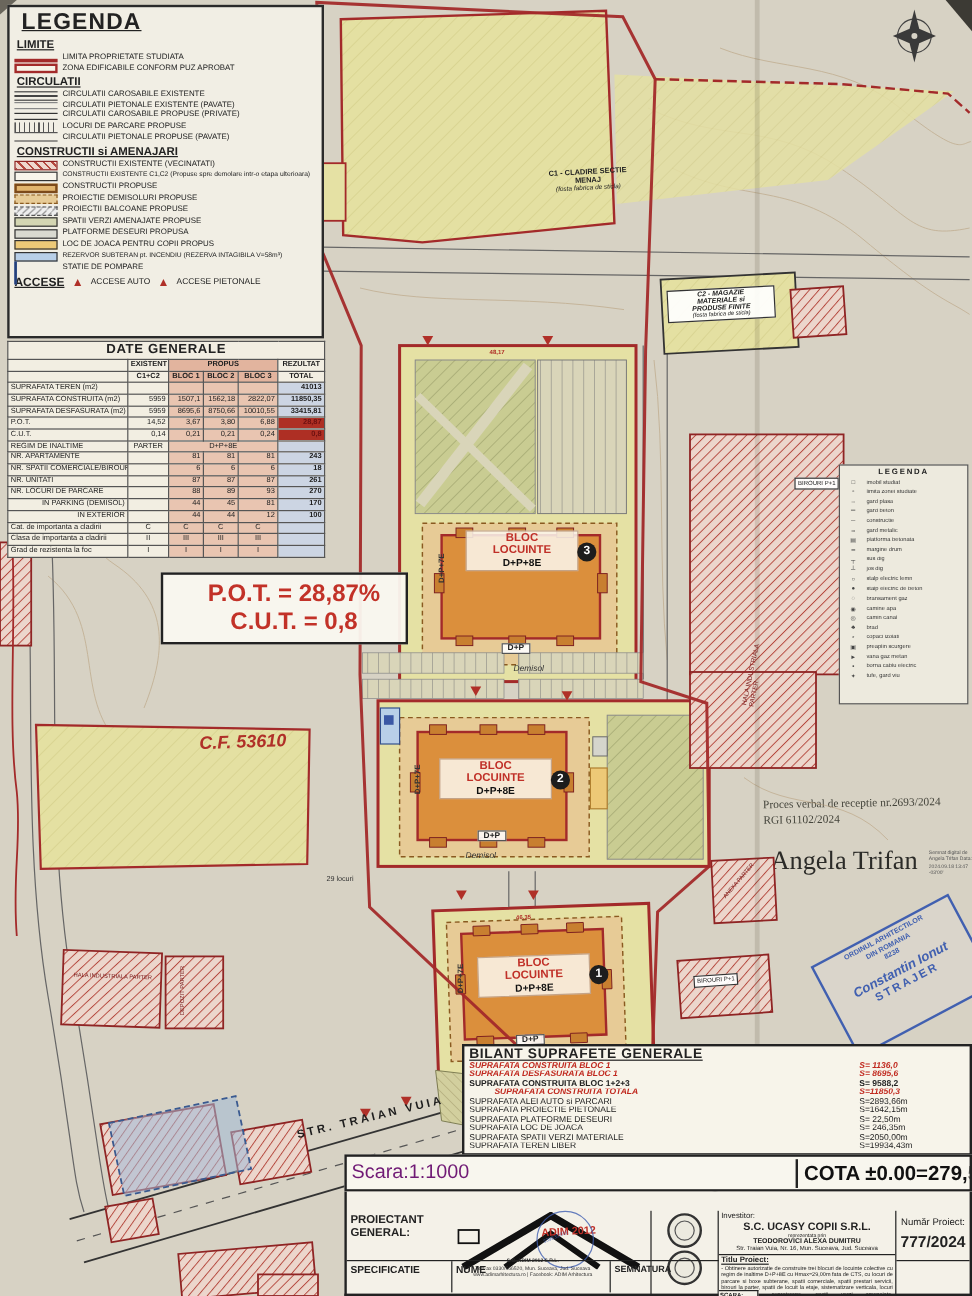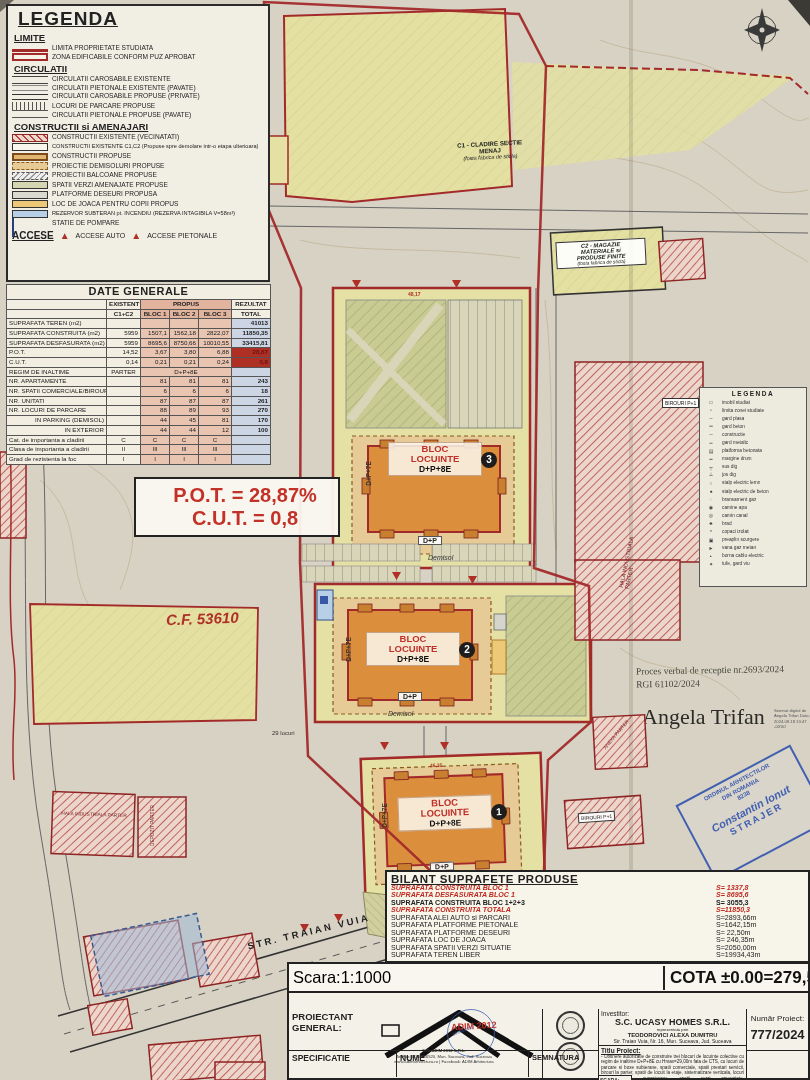--- a/index.html
+++ b/index.html
@@ -93,38 +93,38 @@
   #bstamp .sn{font-size:9.5px;font-weight:bold;letter-spacing:2px;}
   
   #bilant{left:385px;top:870px;width:425px;height:93px;background:#f7f4ea;border:2px solid #222;
           z-index:6;padding:1px 4px;box-sizing:border-box;overflow:hidden;}
   #bilant .bt{font-size:11.5px;font-weight:bold;text-decoration:underline;letter-spacing:.5px;}
   .brow{display:flex;font-size:7.1px;line-height:7.45px;align-items:center;}
   .brow .bl{flex:1;white-space:nowrap;overflow:hidden;}
   .brow .bv{width:88px;white-space:nowrap;overflow:hidden;}
   .brow.red{color:#c0281e;font-weight:bold;font-style:italic;}
   .brow.bold{font-weight:bold;}
-  .brow.redbold{color:#c0281e;font-weight:bold;font-style:italic;}
+  .brow.redbold{color:#c0281e;font-weight:bold;font-style:italic;margin-left:21px;}
   
   #titlebar{left:287px;top:962px;width:523px;height:31px;background:#f8f6ee;border:2px solid #222;
             z-index:7;display:flex;align-items:center;box-sizing:border-box;}
   #titlebar .t1{font-size:18.5px;font-weight:bold;color:#b02828;padding-left:4px;white-space:nowrap;}
-  #titlebar .t2{font-size:16.5px;color:#000000;padding-left:4px;flex:1;white-space:nowrap;}
+  #titlebar .t2{font-size:16.5px;color:#701a75;padding-left:4px;flex:1;white-space:nowrap;}
   #titlebar .t3{font-size:17px;font-weight:bold;color:#111;border-left:2px solid #222;
                 padding:2px 0 2px 5px;width:138px;white-space:nowrap;overflow:hidden;}
   #tblock{left:287px;top:993px;width:523px;height:87px;background:#f4f1e8;border:2px solid #222;
           border-top:none;z-index:7;box-sizing:border-box;font-family:"Liberation Sans",sans-serif;}
   .tb-col{position:absolute;top:16px;height:100%;box-sizing:border-box;}
   #col-pro{left:0;width:253px;}
   #col-st{left:253px;width:57px;border-left:1.5px solid #222;border-right:1.5px solid #222;}
   #col-inv{left:310px;width:148px;border-right:1.5px solid #222;}
   #col-num{left:458px;width:61px;}
   #strip{position:absolute;left:0;top:57px;width:310px;height:26px;border-top:1.5px solid #222;display:flex;}
   #strip div{font-size:8.5px;font-weight:bold;padding:2px 3px;box-sizing:border-box;}
-  #strip .c1{width:108px;border-right:1px solid #222;}
+  #strip .c1{width:88px;border-right:1px solid #222;}
   #strip .c2{width:132px;border-right:1px solid #222;}
   #strip .c3{width:70px;font-size:7.5px;}
   .prolabel{position:absolute;left:3px;top:2px;width:84px;font-size:9.5px;font-weight:bold;line-height:1.2;}
   #logo{position:absolute;left:92px;top:1px;}
   #adimtxt{position:absolute;left:162px;top:12px;font-size:9px;font-weight:bold;color:#c03028;transform:rotate(-3deg);}
   #bluestamp{position:absolute;left:158px;top:0px;width:46px;height:46px;border:1.6px solid #4160b2;
              border-radius:50%;opacity:.8;}
   #bluestamp span{position:absolute;left:4px;top:18px;font-size:4.2px;color:#4160b2;transform:rotate(-22deg);}
   .firmline{position:absolute;left:60px;width:190px;text-align:center;font-size:4.2px;color:#333;line-height:1.1;}
   .rstamp{width:25px;height:25px;border:2px solid #333;border-radius:50%;margin:2px auto;position:relative;background:#eceadf;}
@@ -703,55 +703,55 @@
   <div id="angmeta" class="abs">Semnat digital de Angela Trifan Data: 2024.09.18 13:47 -03'00'</div>
   <div id="bstamp" class="abs">
     <div class="s1">ORDINUL ARHITECTILOR</div>
     <div class="s1">DIN ROMANIA</div>
     <div class="s1">8238</div>
     <div class="nm">Constantin Ionut</div>
     <div class="sn">STRAJER</div>
   </div>
 
   <div id="bilant" class="abs">
-    <div class="bt">BILANT SUPRAFETE PRODUSE</div>
+    <div class="bt">BILANT SUPRAFETE GENERALE</div>
     <div class="brow red">
         <span class="bl">SUPRAFATA CONSTRUITA BLOC 1</span>
-        <span class="bv">S= 1337,8</span>
+        <span class="bv">S= 1136,0</span>
       </div>
     <div class="brow red">
         <span class="bl">SUPRAFATA DESFASURATA BLOC 1</span>
         <span class="bv">S= 8695,6</span>
       </div>
     <div class="brow bold">
         <span class="bl">SUPRAFATA CONSTRUITA BLOC 1+2+3</span>
-        <span class="bv">S= 3055,3</span>
+        <span class="bv">S= 9588,2</span>
       </div>
     <div class="brow redbold">
         <span class="bl">SUPRAFATA CONSTRUITA TOTALA</span>
         <span class="bv">S=11850,3</span>
       </div>
     <div class="brow">
         <span class="bl">SUPRAFATA ALEI AUTO si PARCARI</span>
         <span class="bv">S=2893,66m</span>
       </div>
     <div class="brow">
-        <span class="bl">SUPRAFATA PLATFORME PIETONALE</span>
+        <span class="bl">SUPRAFATA PROIECTIE PIETONALE</span>
         <span class="bv">S=1642,15m</span>
       </div>
     <div class="brow">
         <span class="bl">SUPRAFATA PLATFORME DESEURI</span>
         <span class="bv">S=  22,50m</span>
       </div>
     <div class="brow">
         <span class="bl">SUPRAFATA LOC DE JOACA</span>
         <span class="bv">S= 246,35m</span>
       </div>
     <div class="brow">
-        <span class="bl">SUPRAFATA SPATII VERZI SITUATIE</span>
+        <span class="bl">SUPRAFATA SPATII VERZI MATERIALE</span>
         <span class="bv">S=2050,00m</span>
       </div>
     <div class="brow">
         <span class="bl">SUPRAFATA TEREN LIBER</span>
         <span class="bv">S=19934,43m</span>
       </div>
   </div>
 
   <div id="titlebar" class="abs">
     <span class="t2">Scara:1:1000</span>
@@ -773,21 +773,21 @@
       <div class="firmline" style="top:40px;font-weight:bold;">S.C. ADIM 2012 S.R.L.</div>
       <div class="firmline" style="top:46px;">Tel/Fax 0330/566520, Mun. Suceava, Jud. Suceava</div>
       <div class="firmline" style="top:51px;">www.adimarhitectura.ro | Facebook: ADIM Arhitectura</div>
     </div>
     <div id="col-st" class="tb-col">
       <div class="rstamp"></div>
       <div class="rstamp"></div>
     </div>
     <div id="col-inv" class="tb-col">
       <div class="invrow">Investitor:</div>
-      <div class="comp">S.C. UCASY HOMES S.R.L.</div>
+      <div class="comp">S.C. UCASY COPII S.R.L.</div>
       <div class="rep">reprezentata prin</div>
       <div class="nm">TEODOROVICI ALEXA DUMITRU</div>
       <div class="adr">Str. Traian Vuia, Nr. 16, Mun. Suceava, Jud. Suceava</div>
       <div class="tpl">Titlu Proiect:</div>
       <div class="tpt">- Obtinere autorizatie de construire trei blocuri de locuinte colective cu regim de inaltime D+P+8E cu Hmax=29,00m fata de CTS, cu locuri de parcare si boxe subterane, spatii comerciale, spatii prestari servicii, birouri la parter, spatii de locuit la etaje, sistematizare verticala, locuri de parcare supraterane, spatii verzi amenajate, racorduri/bransamente, conform PUZ aprobat</div>
       <div id="scarabox">SCARA:</div>
     </div>
     <div id="col-num" class="tb-col">
       <div class="nl">Număr Proiect:</div>
       <div class="nv">777/2024</div>

